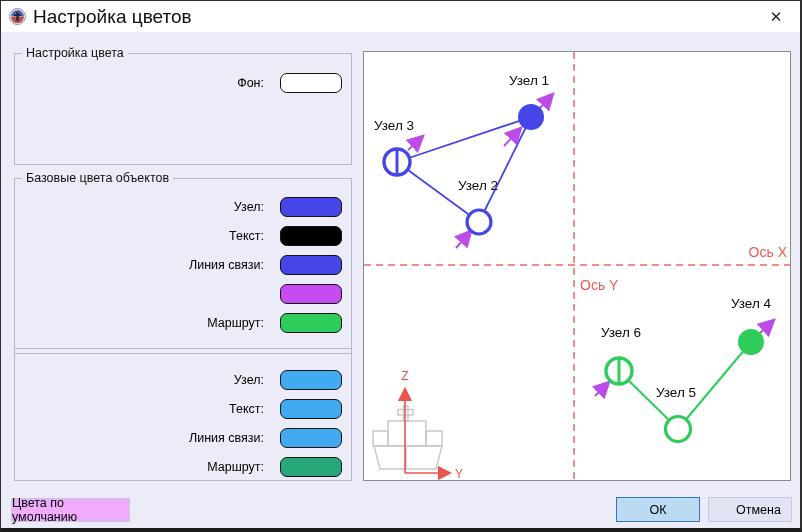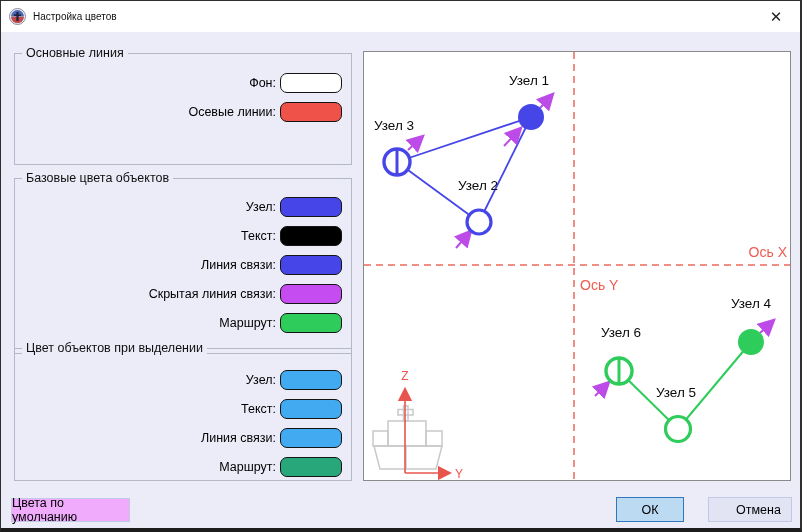--- a/index.html
+++ b/index.html
@@ -13,58 +13,58 @@
     position:absolute;inset:0;box-sizing:border-box;
     border-top:1px solid #2f2f2f;border-left:1px solid #2f2f2f;
     border-right:2px solid #2f2f2f;border-bottom:4px solid #1c1c1c;
     background:#ebecf8;
   }
   .titlebar{
     position:absolute;left:0;top:0;right:0;height:31px;background:#ffffff;
     display:flex;align-items:center;
   }
   .app-icon{width:17px;height:17px;margin-left:8px;flex:0 0 auto;}
-  .title-text{margin-left:7px;font-size:10px;color:#111;}
+  .title-text{margin-left:7px;font-size:19px;color:#111;}
   .close-btn{
     position:absolute;right:12px;top:4px;width:24px;height:24px;
     display:flex;align-items:center;justify-content:center;
     font-size:15px;color:#222;cursor:default;font-weight:400;
   }
   .group{
     position:absolute;left:13px;width:338px;box-sizing:border-box;
     border:1px solid #b5b8c6;
   }
   .group-title{
     position:absolute;top:-8px;left:7px;background:#ebecf8;
     padding:0 4px;font-size:12.5px;color:#101010;white-space:nowrap;
   }
   .rows{display:flex;flex-direction:column;}
   .row{
     display:flex;align-items:center;justify-content:flex-end;
-    height:20px;margin:0 9px 9px 0;gap:4px;
+    height:20px;margin:0 9px 9px 0;gap:16px;
   }
   .row-label{font-size:12.5px;color:#000;white-space:nowrap;}
   .swatch{
     width:62px;height:20px;box-sizing:border-box;flex:0 0 auto;
     border:1.5px solid #141414;border-radius:7px;
   }
   #group-main .rows{padding-top:19px;}
   #group-base .rows{padding-top:18px;}
   #group-sel  .rows{padding-top:21px;}
   .canvas{
     position:absolute;left:362px;top:50px;width:428px;height:430px;
     box-sizing:border-box;border:1px solid #8a8a8a;background:#ffffff;
   }
   .btn{
     position:absolute;box-sizing:border-box;font-size:12.5px;color:#000;
     display:flex;align-items:center;justify-content:center;cursor:default;
   }
   .btn-defaults{left:10px;top:497px;width:119px;height:24px;
     background:#f0abfc;border:1px solid #c3c8e6;}
-  .btn-ok{left:615px;top:496px;width:68px;height:25px;
+  .btn-ok{left:615px;top:496px;width:84px;height:25px;
     background:#bcdaf2;border:1px solid #3077bd;}
   .btn-cancel{left:707px;top:496px;width:84px;height:25px;
     background:#e2e4f4;border:1px solid #c3c8e6;padding-left:17px;}
   svg text{font-family:"Liberation Sans",sans-serif;}
 </style>
 </head>
 <body>
 
 <div class="frame">
 
@@ -74,61 +74,55 @@
       <path d="M2 8.5 a6.5 6.5 0 0 1 13 0 Z" fill="#4a66b4"></path>
       <path d="M2 8.7 a6.5 6.5 0 0 0 13 0 Z" fill="#c04848"></path>
       <rect x="7.4" y="4" width="2.2" height="9" fill="#20223a"></rect>
       <rect x="5" y="6.4" width="7" height="1.6" fill="#20223a"></rect>
     </svg>
     <span class="title-text">Настройка цветов</span>
     <span class="close-btn">✕</span>
   </div>
 
   <div class="group" id="group-main" style="top:52px;height:112px;">
-    <span class="group-title">Основные линия</span>
+    <span class="group-title">Настройка цвета</span>
     <div class="rows">
       <div class="row">
         <span class="row-label">Фон:</span>
         <span class="swatch" style="background-color: rgb(255, 255, 255);"></span>
-      </div>
-      <div class="row">
-        <span class="row-label">Осевые линии:</span>
-        <span class="swatch" style="background-color: rgb(238, 82, 72);"></span>
       </div>
     </div>
   </div>
 
   <div class="group" id="group-base" style="top:177px;height:176px;">
     <span class="group-title">Базовые цвета объектов</span>
     <div class="rows">
       <div class="row">
         <span class="row-label">Узел:</span>
         <span class="swatch" style="background-color: rgb(70, 70, 232);"></span>
       </div>
       <div class="row">
         <span class="row-label">Текст:</span>
         <span class="swatch" style="background-color: rgb(0, 0, 0);"></span>
       </div>
       <div class="row">
         <span class="row-label">Линия связи:</span>
         <span class="swatch" style="background-color: rgb(70, 70, 232);"></span>
       </div>
       <div class="row">
-        <span class="row-label">Скрытая линия связи:</span>
         <span class="swatch" style="background-color: rgb(196, 76, 240);"></span>
       </div>
       <div class="row">
         <span class="row-label">Маршрут:</span>
         <span class="swatch" style="background-color: rgb(46, 204, 90);"></span>
       </div>
     </div>
   </div>
 
   <div class="group" id="group-sel" style="top:347px;height:133px;">
-    <span class="group-title">Цвет объектов при выделении</span>
     <div class="rows">
       <div class="row">
         <span class="row-label">Узел:</span>
         <span class="swatch" style="background-color: rgb(65, 170, 240);"></span>
       </div>
       <div class="row">
         <span class="row-label">Текст:</span>
         <span class="swatch" style="background-color: rgb(65, 170, 240);"></span>
       </div>
       <div class="row">

